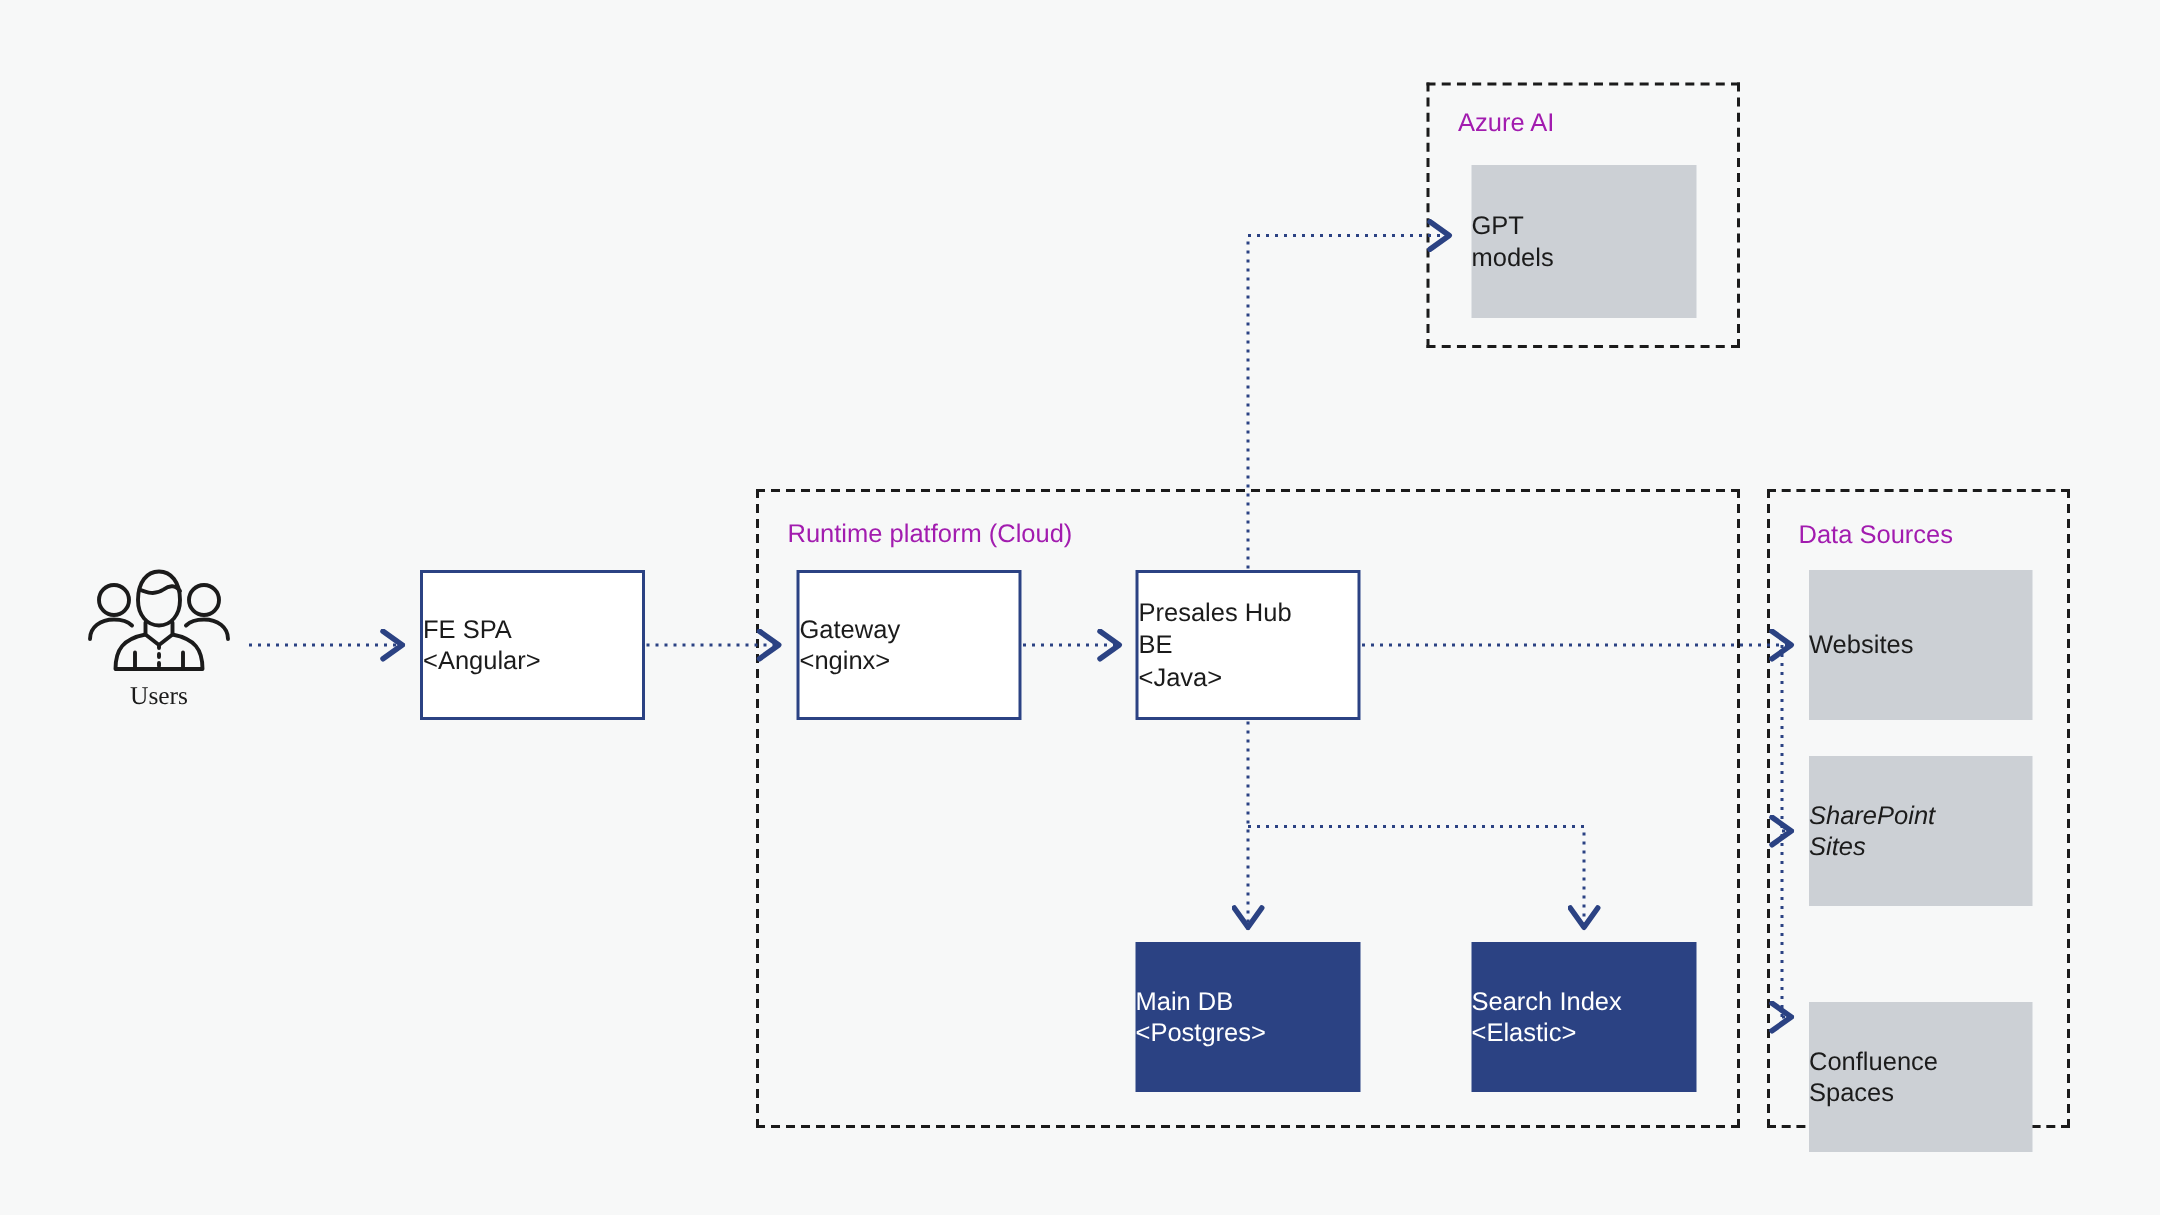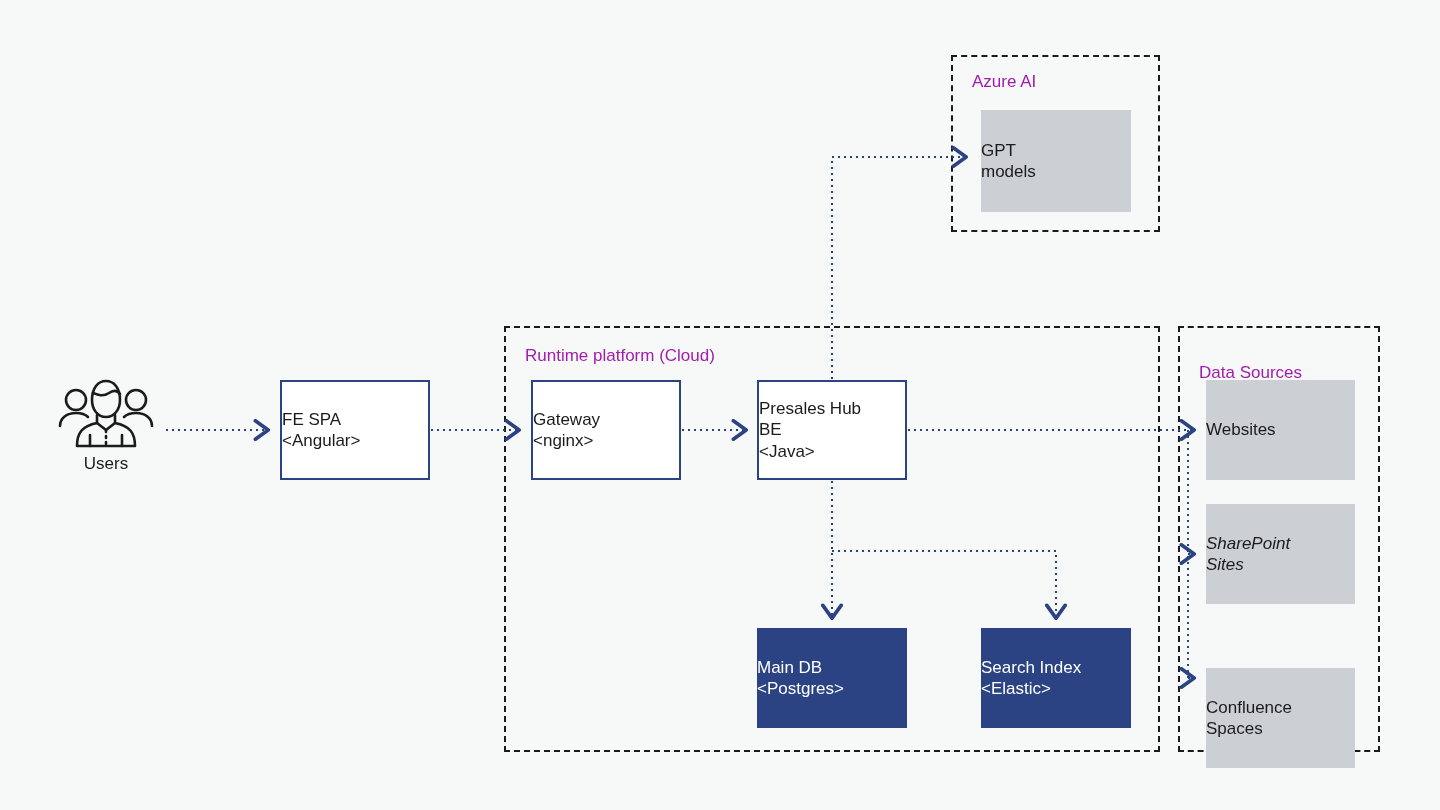--- a/index.html
+++ b/index.html
@@ -73,36 +73,37 @@
   .users-wrap {
     position: absolute;
     display: flex;
     flex-direction: column;
     align-items: center;
   }
   .users-label {
     font-size: 17px;
     color: #1b1b1b;
     margin-top: 4px;
+    font-family: Liberation Serif, serif;
   }
   .nline { display: block; }
 </style>
 </head>
 <body>
 
 <div id="canvas">
 
   <div class="group" style="left:951px; top:55px; width:209px; height:177px;"></div>
   <div class="group-title" style="left:972px; top:72px;">Azure AI</div>
 
   <div class="group" style="left:504px; top:326px; width:656px; height:426px;"></div>
   <div class="group-title" style="left:525px; top:346px;">Runtime platform (Cloud)</div>
 
   <div class="group" style="left:1178px; top:326px; width:202px; height:426px;"></div>
-  <div class="group-title" style="left:1199px; top:363px;">Data Sources</div>
+  <div class="group-title" style="left:1199px; top:347px;">Data Sources</div>
 
   <svg class="layer-svg" viewBox="0 0 1440 810" width="1440" height="810">
     <defs>
       <marker id="chev" viewBox="0 0 12 12" refX="10" refY="6" markerWidth="11" markerHeight="11" orient="auto">
         <path d="M2,1 L9,6 L2,11" fill="none" stroke="#2b4283" stroke-width="2" stroke-linecap="round" stroke-linejoin="round"></path>
       </marker>
     </defs>
     <g fill="none" stroke="#2b4283" stroke-width="2" stroke-dasharray="2 4" stroke-linecap="butt">
 
       <path d="M166,430 L270,430" marker-end="url(#chev)"></path>

